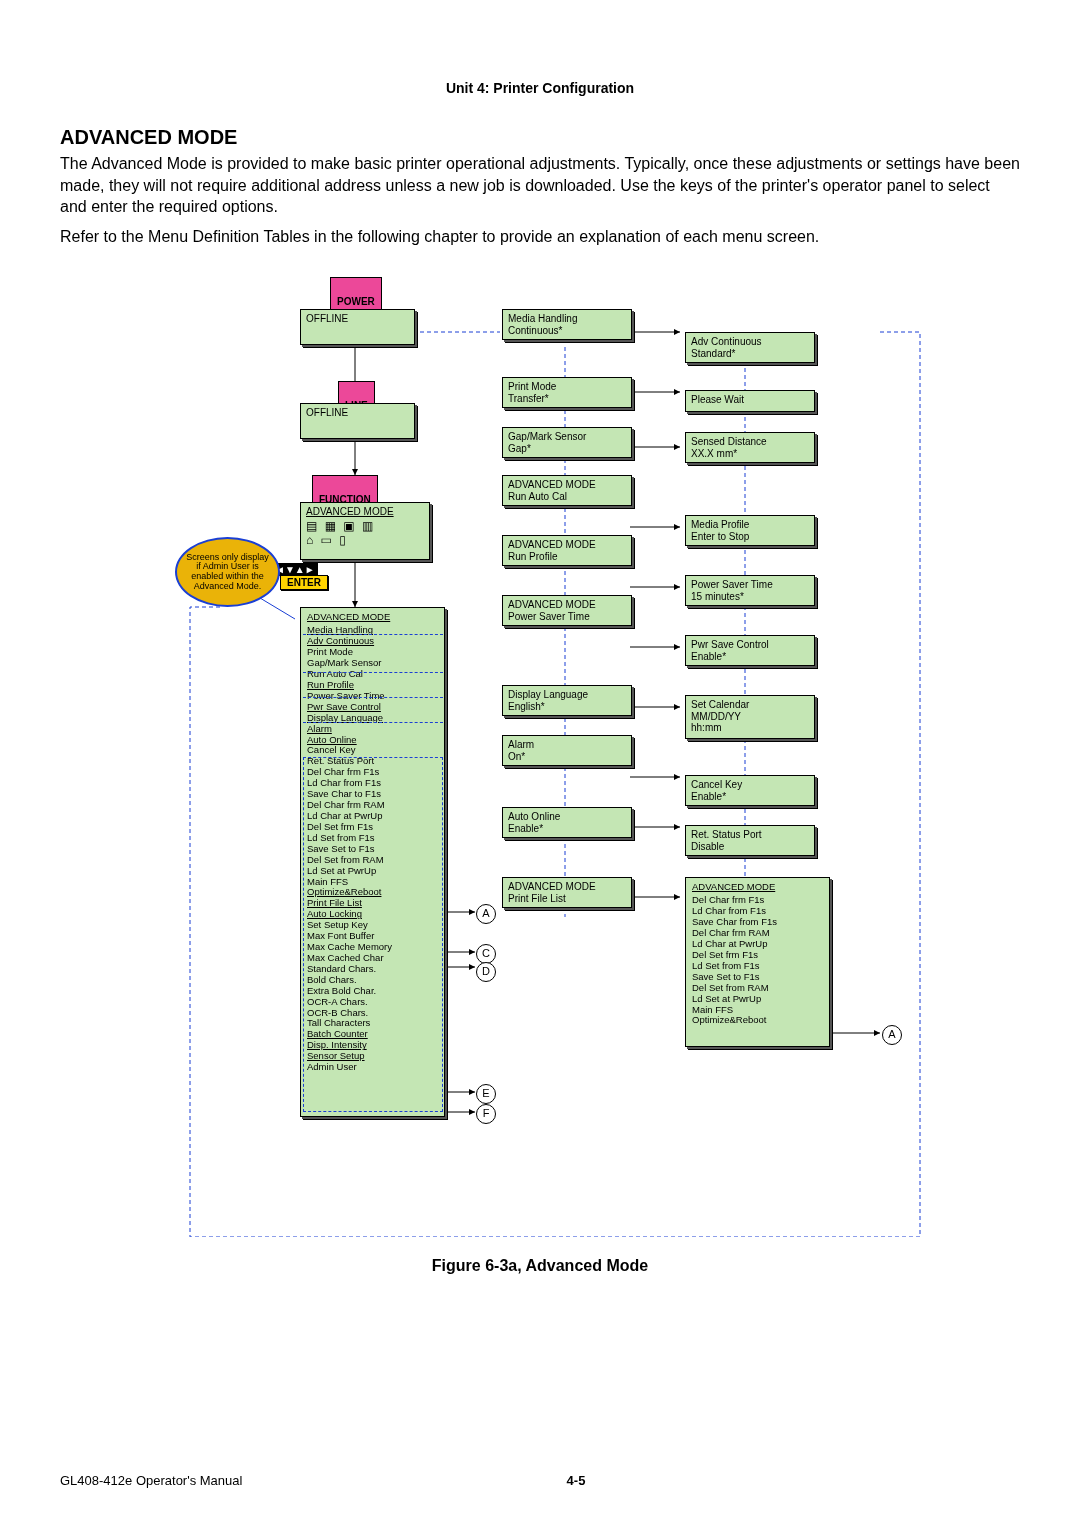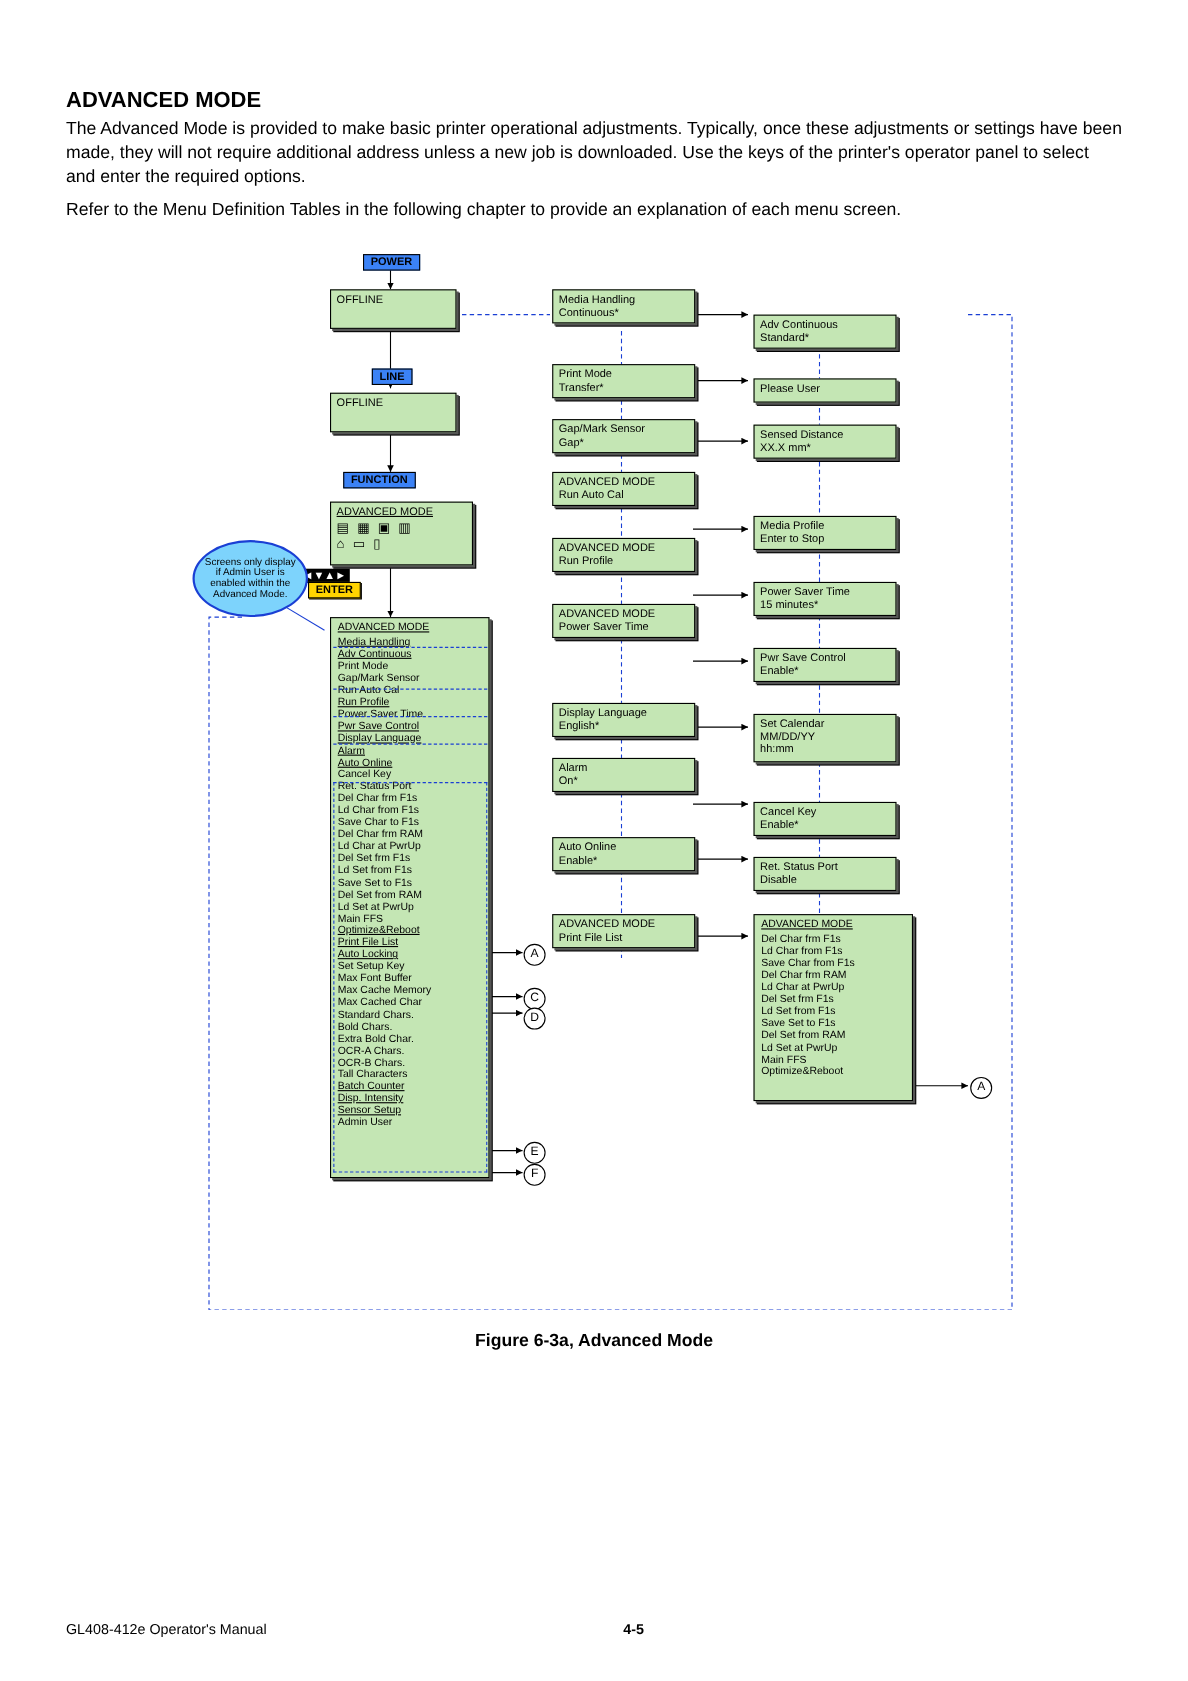--- a/index.html
+++ b/index.html
@@ -86,41 +86,41 @@
     box-sizing: border-box;
     font-size: 9.5px;
     line-height: 1.15;
     padding: 4px 6px;
   }
   .tall-box .hdr { text-decoration: underline; display:block; margin-bottom:2px; }
   .tall-box .item { display:block; }
   .tall-box .item.u { text-decoration: underline; }
   .yellow-label {
     position: absolute;
-    background: #3b82f6;
+    background: #ec4899;
     border: 1px solid #000;
     font-size: 10px;
     font-weight: bold;
-    padding: 1px 6px;
+    padding: 18px 6px;
     box-sizing: border-box;
   }
   .enter-btn {
     position: absolute;
     background: #ffd400;
     border: 1px solid #000;
     box-shadow: 1px 1px 0 #000;
     font-size: 10px;
     font-weight: bold;
     padding: 1px 6px;
   }
   .note-oval {
     position: absolute;
     border: 2px solid #1a3fd4;
     border-radius: 50%;
-    background: #7dd3fc;
+    background: #eab308;
     font-size: 9px;
     line-height: 1.1;
     text-align: center;
     display: flex;
     align-items: center;
     justify-content: center;
     padding: 6px;
     box-sizing: border-box;
   }
   .circ {
@@ -147,20 +147,21 @@
     left:0; top:0;
     width:100%; height:100%;
     pointer-events:none;
   }
 </style>
 </head>
 <body>
 
 <div class="page">
 
+  <div class="unit-header">Unit 4:  Printer Configuration</div>
 
   <div class="section-title">ADVANCED MODE</div>
   <div class="body-text">The Advanced Mode is provided to make basic printer operational adjustments. Typically, once these adjustments or settings have been made, they will not require additional address unless a new job is downloaded. Use the keys of the printer's operator panel to select and enter the required options.</div>
   <div class="body-text">Refer to the Menu Definition Tables in the following chapter to provide an explanation of each menu screen.</div>
 
   <div class="figure-wrap">
 
     <svg class="lines">
       <defs>
         <marker id="ah" markerWidth="8" markerHeight="8" refX="6" refY="3" orient="auto">
@@ -320,21 +321,21 @@
     <div class="menu-box" style="left:382px; top:600px; width:130px;">
       <span class="t1">ADVANCED MODE</span>
       <span class="t2">Print File List</span>
     </div>
 
     <div class="menu-box" style="left:565px; top:55px; width:130px;">
       <span class="t1">Adv Continuous</span>
       <span class="t2">Standard*</span>
     </div>
     <div class="menu-box" style="left:565px; top:113px; width:130px; height:22px;">
-      <span class="t1">Please User</span>
+      <span class="t1">Please Wait</span>
     </div>
     <div class="menu-box" style="left:565px; top:155px; width:130px;">
       <span class="t1">Sensed Distance</span>
       <span class="t2">XX.X  mm*</span>
     </div>
     <div class="menu-box" style="left:565px; top:238px; width:130px;">
       <span class="t1">Media Profile</span>
       <span class="t2">Enter to Stop</span>
     </div>
     <div class="menu-box" style="left:565px; top:298px; width:130px;">

